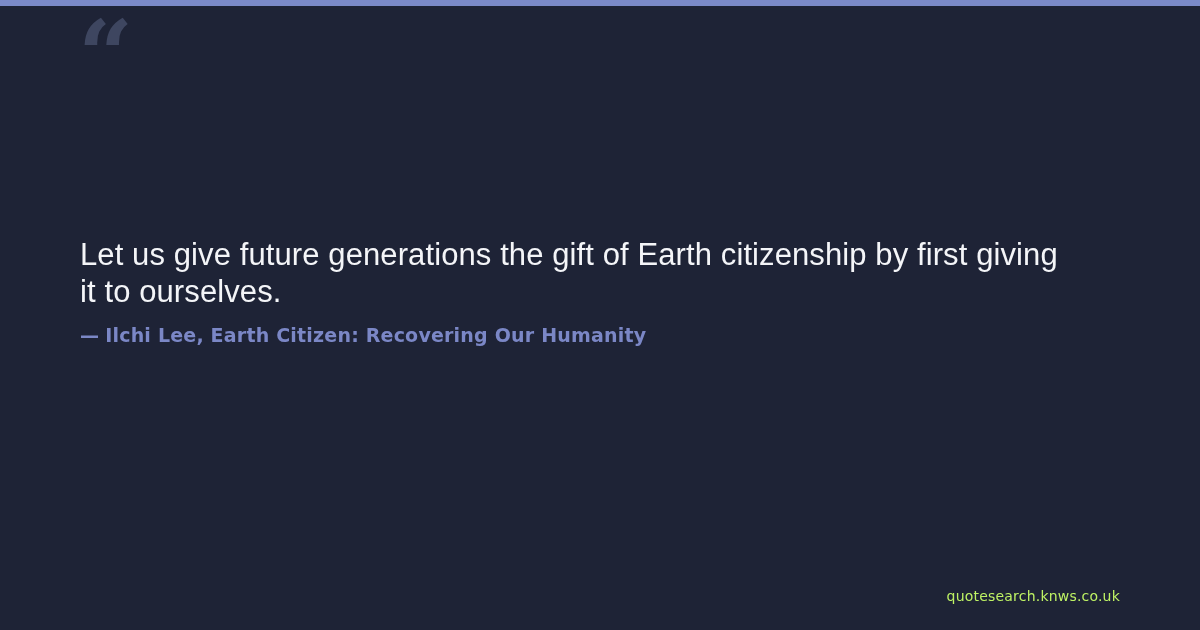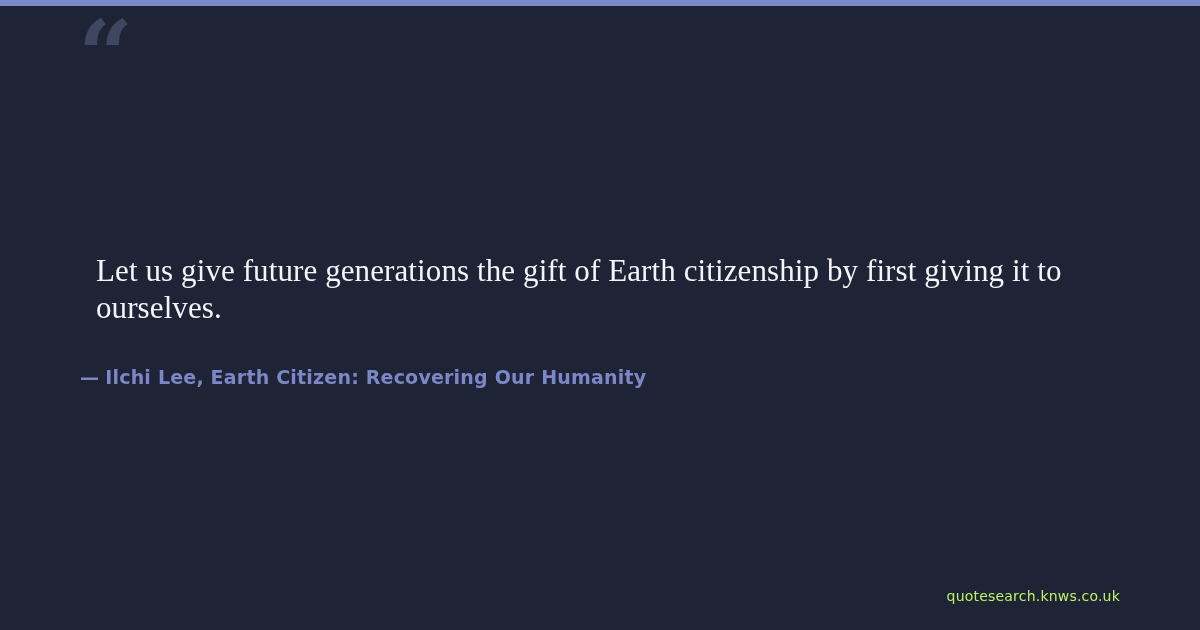--- a/index.html
+++ b/index.html
@@ -47,32 +47,32 @@
   }
 
   .content {
     position: absolute;
     left: 80px;
     top: 236px;
     width: 1040px;
   }
 
   .quote-text {
-    font-family: Liberation Serif, serif;
+    font-family: Liberation Sans, sans-serif;
     font-size: 31px;
     line-height: 37px;
     font-weight: 400;
     color: #f4f5f8;
     letter-spacing: 0.1px;
-    margin: 16px;
+    margin: 0;
     max-width: 995px;
   }
 
   .attribution {
-    margin-top: 40px;
+    margin-top: 14px;
     font-family: "DejaVu Sans", sans-serif;
     font-size: 19px;
     font-weight: 700;
     color: #7b87c6;
     letter-spacing: 0.2px;
     white-space: nowrap;
   }
 
   .attribution .dash {
     margin-right: 6px;

